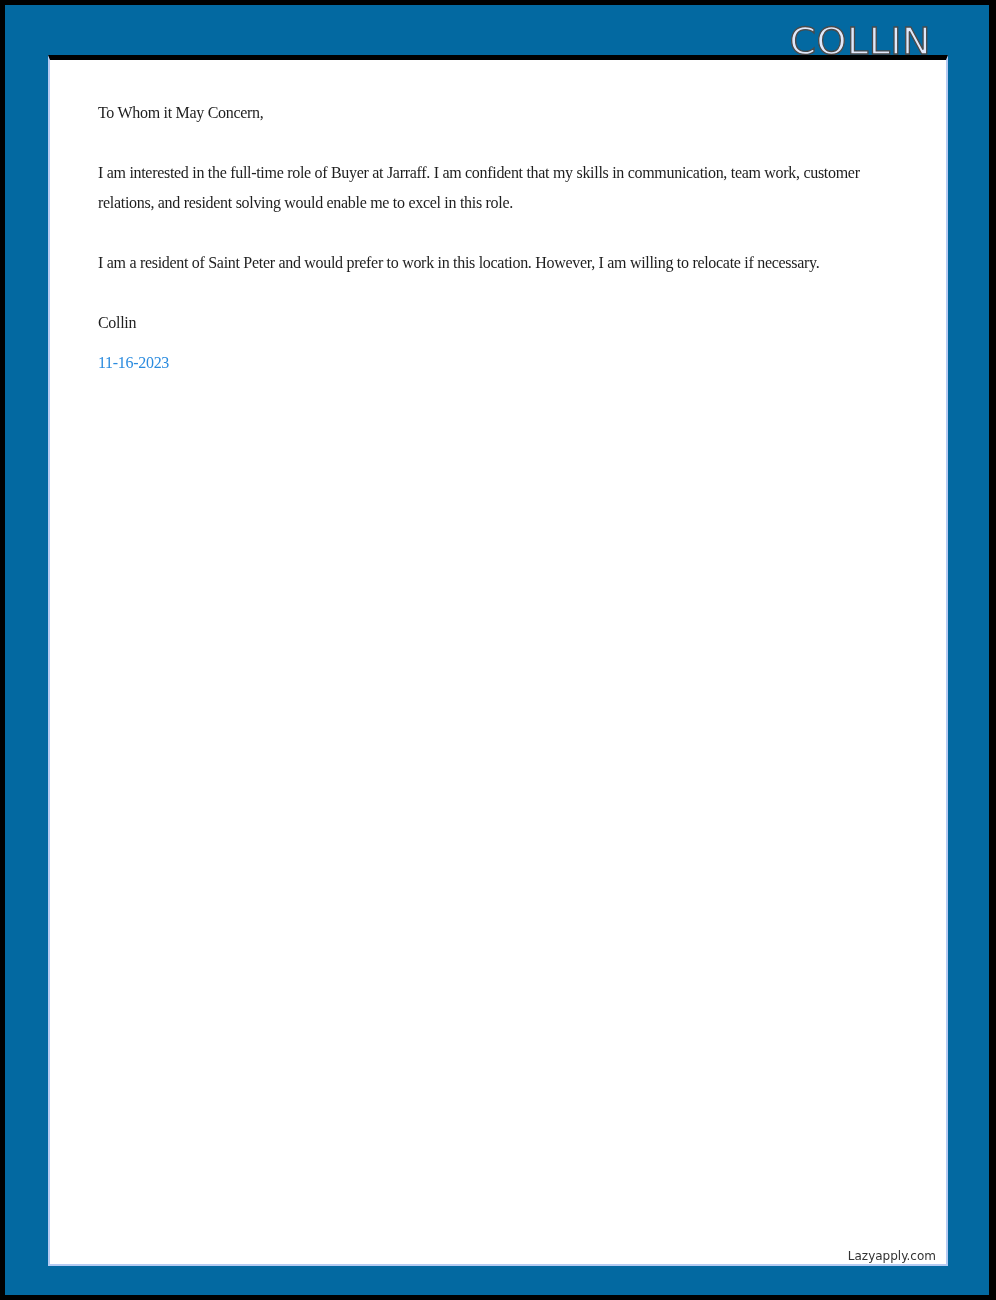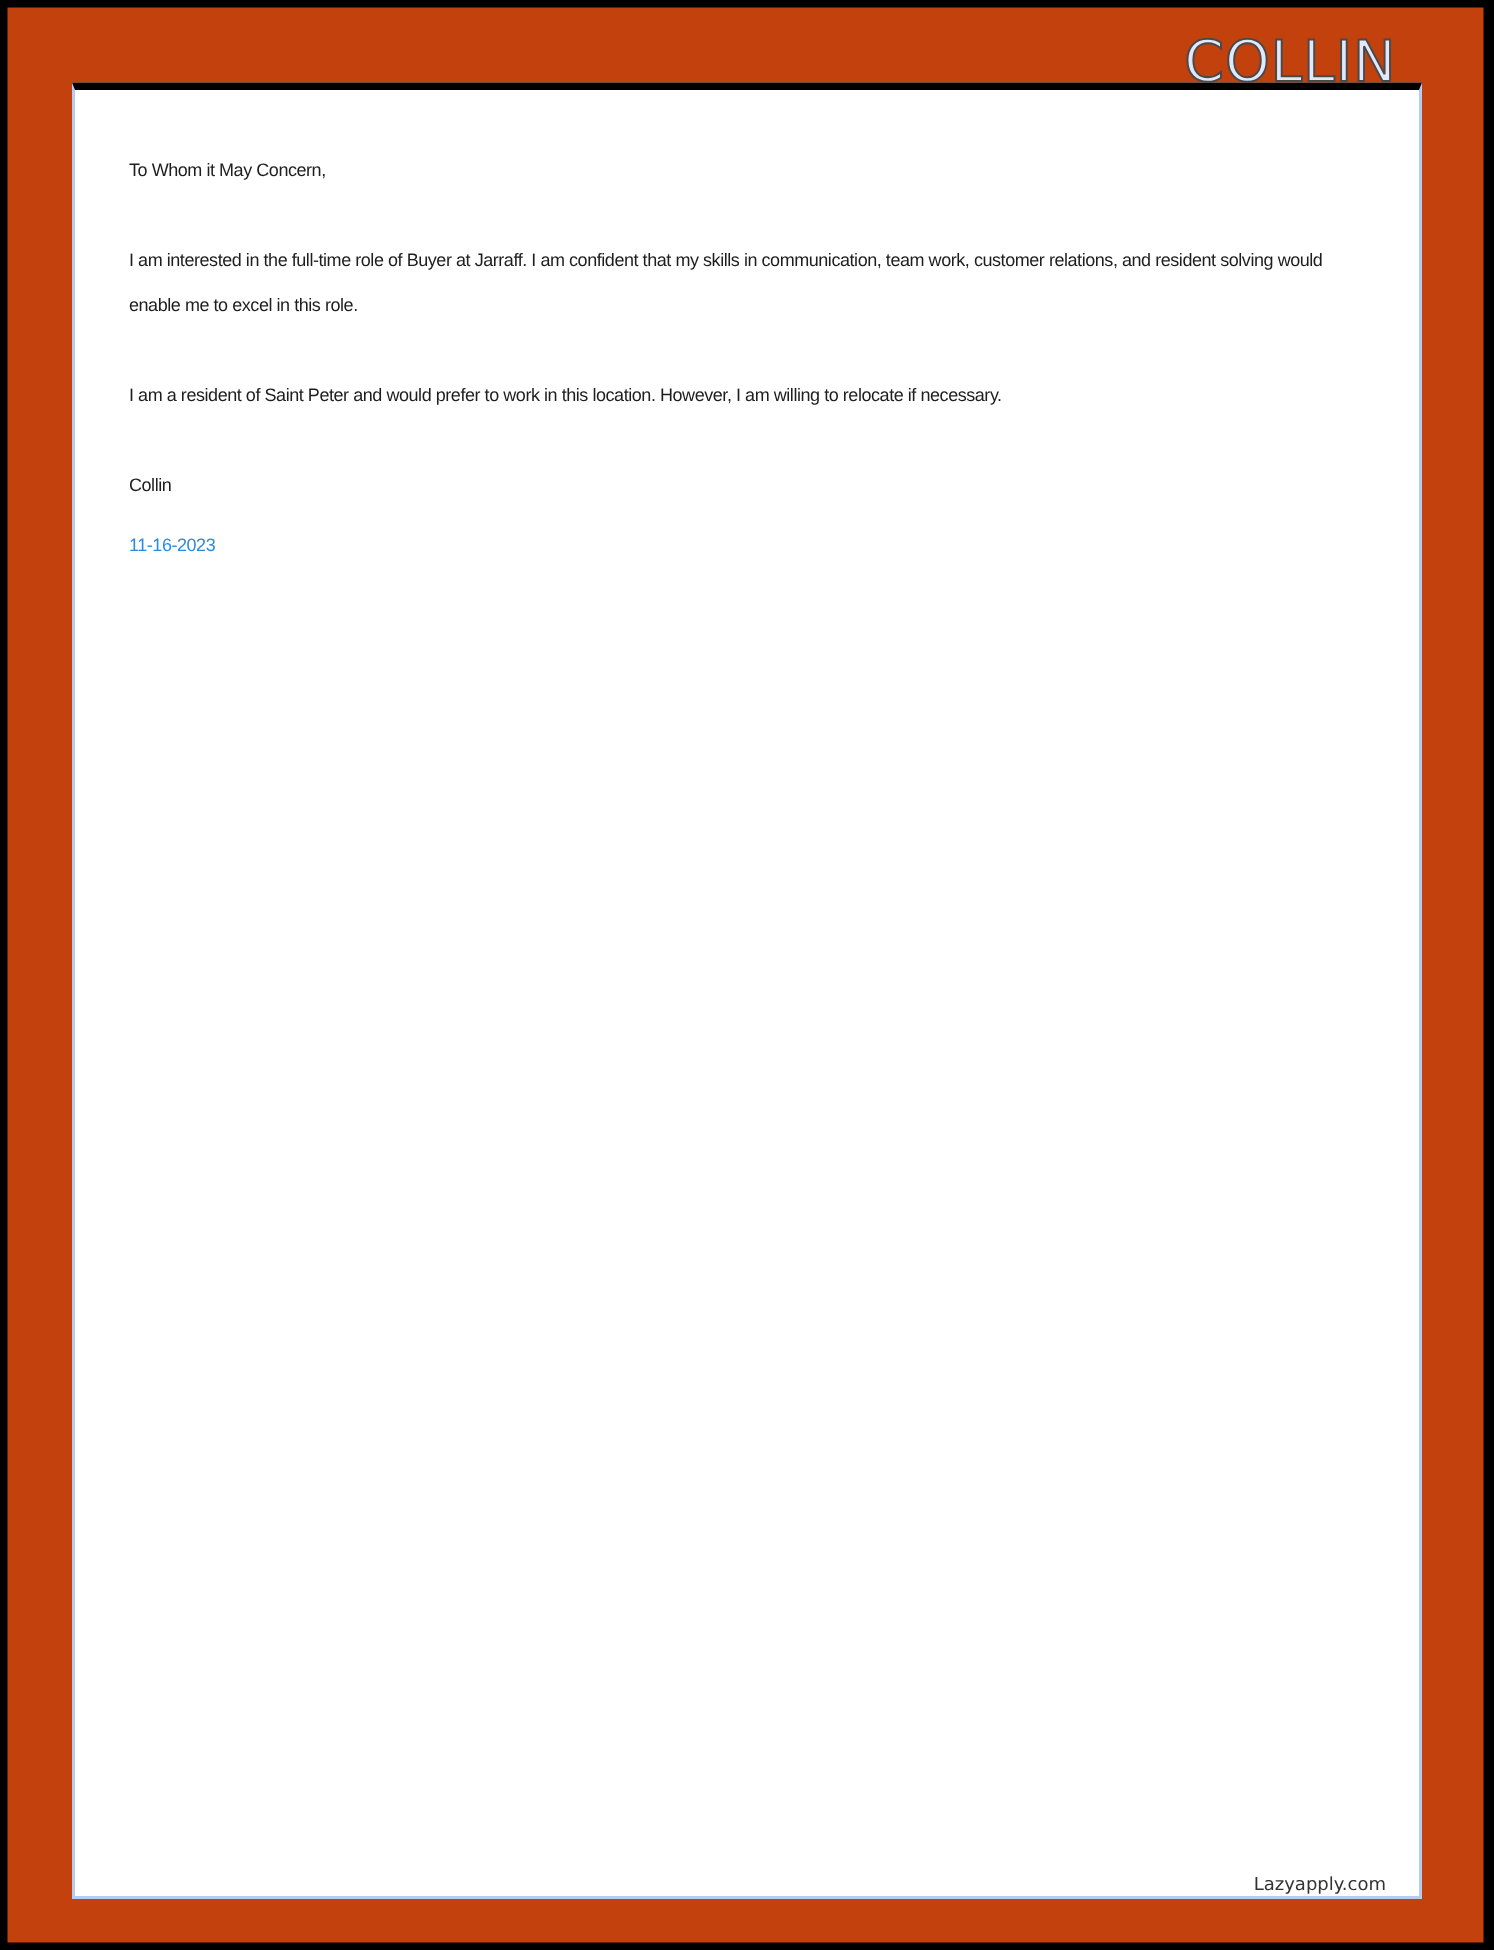--- a/index.html
+++ b/index.html
@@ -7,21 +7,21 @@
     width: 996px; height: 1300px;
     background: #000;
     position: relative;
     overflow: hidden;
     font-family: "DejaVu Sans", sans-serif;
   }
   .frame {
     position: absolute;
     left: 5px; top: 5px;
     width: 984px; height: 1290px;
-    background: #c2410c;
+    background: #0369a1;
   }
   .name-title {
     position: absolute;
     right: 58px;
     top: 14px;
     font-family: "DejaVu Sans", sans-serif;
     font-size: 38px;
     line-height: 44px;
     color: #e0e8fa;
     -webkit-text-stroke: 1.3px #4a4a4a;
@@ -34,37 +34,37 @@
     width: 896px;
     height: 1204px;
     background: #ffffff;
     border-left: 2px solid #b5cbf3;
     border-right: 2px solid #b5cbf3;
     border-bottom: 2px solid #b5cbf3;
     border-top: 5px solid #000;
   }
   .letter {
     position: absolute;
-    left: 36px;
+    left: 48px;
     top: 38px;
     width: 800px;
-    font-family: Liberation Sans, sans-serif;
-    font-size: 12px;
+    font-family: Liberation Serif, serif;
+    font-size: 16px;
     line-height: 30px;
     color: #1e1e1e;
     letter-spacing: -0.3px;
   }
   .letter p { margin: 0 0 30px 0; }
   .letter p.tight { margin-bottom: 10px; }
   .date {
     color: #2a8bdf;
   }
   .footer {
     position: absolute;
-    right: 22px;
+    right: 10px;
     bottom: 0px;
     font-family: "DejaVu Sans", sans-serif;
     font-size: 12px;
     line-height: 16px;
     color: #333;
   }
 </style>
 </head>
 <body>
 

